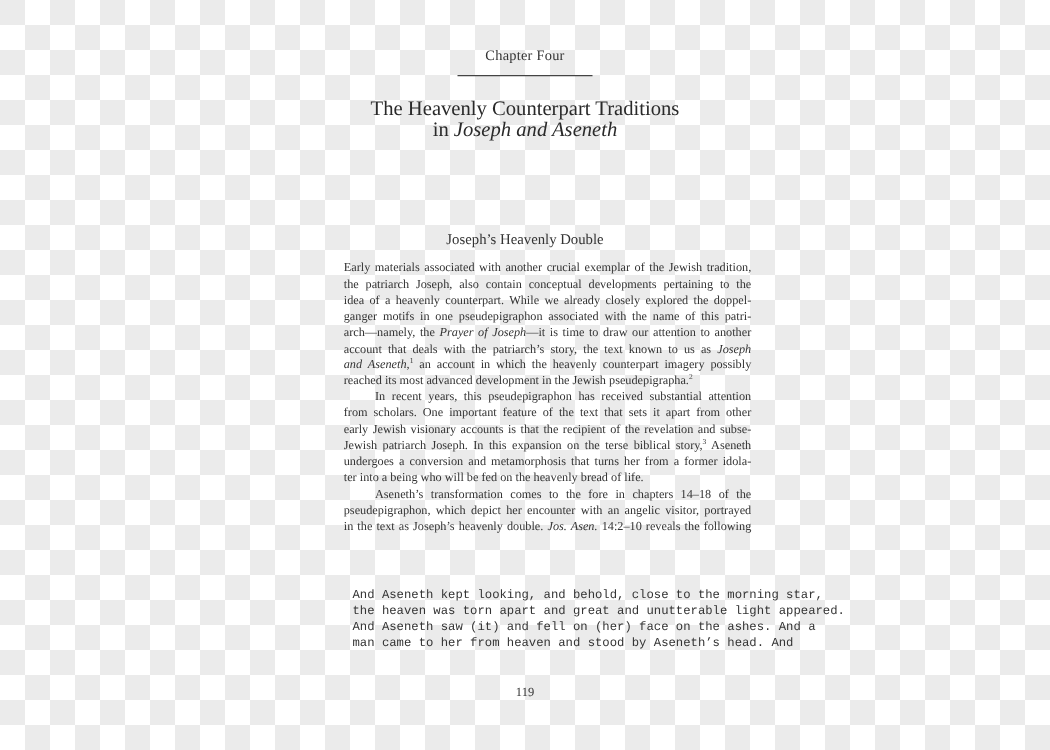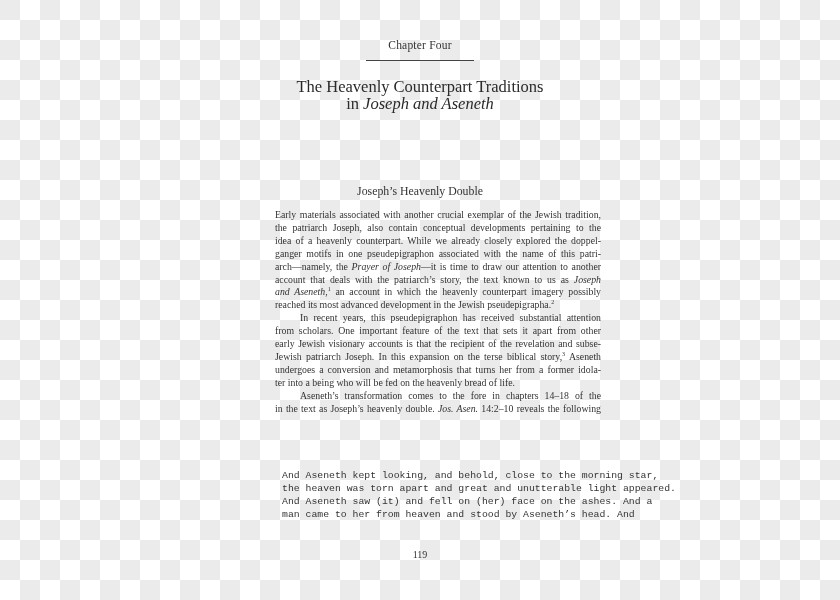--- a/index.html
+++ b/index.html
@@ -78,20 +78,21 @@
     <div>
       <span class="line" style="padding-left:25px">In recent years, this pseudepigraphon has received substantial attention</span>
       <span class="line">from scholars. One important feature of the text that sets it apart from other</span>
       <span class="line">early Jewish visionary accounts is that the recipient of the revelation and subse-</span>
       <span class="line"><span>Jewish patriarch Joseph. In this expansion on the terse biblical story,</span><sup>3</sup><span> Aseneth</span></span>
       <span class="line">undergoes a conversion and metamorphosis that turns her from a former idola-</span>
       <span class="line last">ter into a being who will be fed on the heavenly bread of life.</span>
     </div>
     <div>
       <span class="line" style="padding-left:25px">Aseneth’s transformation comes to the fore in chapters 14–18 of the</span>
+      <span class="line">pseudepigraphon, which depict her encounter with an angelic visitor, portrayed</span>
       <span class="line"><span>in the text as Joseph’s heavenly double. </span><span class="it">Jos. Asen.</span><span> 14:2–10 reveals the following</span></span>
     </div>
   </div>
 
   <div class="quote">
     <span class="line">And Aseneth kept looking, and behold, close to the morning star,</span>
     <span class="line">the heaven was torn apart and great and unutterable light appeared.</span>
     <span class="line">And Aseneth saw (it) and fell on (her) face on the ashes. And a</span>
     <span class="line">man came to her from heaven and stood by Aseneth’s head. And</span>
   </div>

